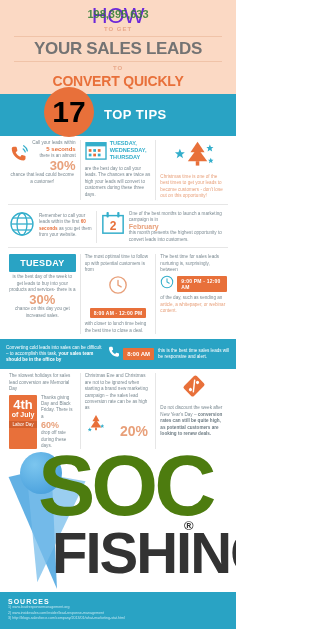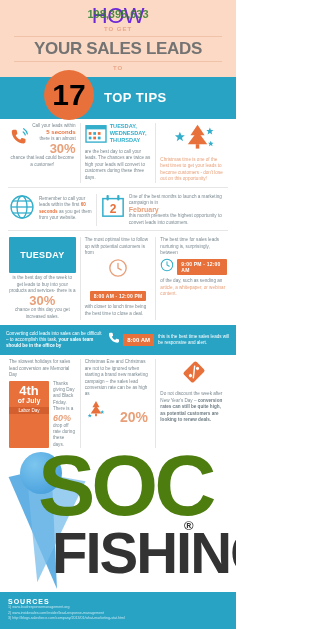--- a/index.html
+++ b/index.html
@@ -51,24 +51,24 @@
   .txt-c{text-align:center;}
   .big-orange{font-size:13px;color:#e8a07a;font-weight:bold;line-height:13px;}
   .orange-t{color:#e8703a;font-weight:bold;}
   .f-day{color:#33aecb;font-weight:bold;font-size:5.6px;line-height:7px;}
   .timebadge{
     background:#e8703a;color:#fff;font-size:5px;font-weight:bold;
     padding:2px 4px;border-radius:1px;display:inline-block;letter-spacing:0.2px;
   }
   .tuesday-badge{
     background:#29a3c4;color:#fff;font-size:9px;font-weight:bold;
-    padding:13px 0;text-align:center;border-radius:1px;letter-spacing:0.3px;
+    padding:4px 0;text-align:center;border-radius:1px;letter-spacing:0.3px;
   }
   .july-badge{
-    background:#e8703a;color:#fff;width:40px;border-radius:1px;padding:3px 0 0;text-align:center;
+    background:#e8703a;color:#fff;width:28px;border-radius:1px;padding:3px 0 0;text-align:center;
   }
   .july-4th{font-size:13px;font-weight:bold;line-height:13px;}
   .july-of{font-size:7px;font-weight:bold;line-height:8px;}
   .july-labor{font-size:4.6px;background:#d25f2d;display:block;padding:1px 0;margin-top:2px;}
 
   
   .banner{background:#29a3c4;display:flex;align-items:center;padding:5px 6px;margin-top:3px;}
   .banner-txt{font-size:4.6px;color:#ffffff;line-height:6.4px;flex:1;}
   .banner-bold{font-weight:bold;}
   .banner-mid{display:flex;align-items:center;padding:0 4px;}
@@ -115,20 +115,21 @@
 <div class="page">
 
   <div class="header">
     <div class="hdr-how">HOW</div>
     <div class="hdr-overlay">198,395,633</div>
     <div class="hdr-small">TO GET</div>
     <div class="rule"></div>
     <div class="hdr-sales">YOUR SALES LEADS</div>
     <div class="rule"></div>
     <div class="hdr-small">TO</div>
+    <div class="hdr-convert">CONVERT QUICKLY</div>
   </div>
 
   <div class="tipsbar">
     <div class="tips-circle">17</div>
     <div class="tips-label">TOP TIPS</div>
   </div>
 
   <div class="row">
     <div class="col">
       <div style="display:flex;align-items:center;">
@@ -282,21 +283,21 @@
     <div class="col">
       <div class="txt">The slowest holidays for sales lead conversion are Memorial Day</div>
       <div style="display:flex;gap:4px;margin-top:2px;">
         <div class="july-badge">
           <div class="july-4th">4th</div>
           <div class="july-of">of July</div>
           <span class="july-labor">Labor Day</span>
         </div>
         <div style="flex:1;">
           <div class="txt">Thanks giving Day and Black Friday. There is a</div>
-          <div class="big-orange" style="font-size:9px;line-height:10px;font-style:italic;">60%</div>
+          <div class="big-orange" style="font-size:9px;line-height:10px;">60%</div>
           <div class="txt">drop off rate during these days.</div>
         </div>
       </div>
     </div>
 
     <div class="col">
       <div class="txt">Christmas Eve and Christmas are not to be ignored when starting a brand new marketing campaign – the sales lead conversion rate can be as high as</div>
       <div style="display:flex;align-items:flex-end;justify-content:center;gap:16px;margin-top:2px;">
         <span>
           <svg width="16" height="20" viewBox="0 0 18 22">

